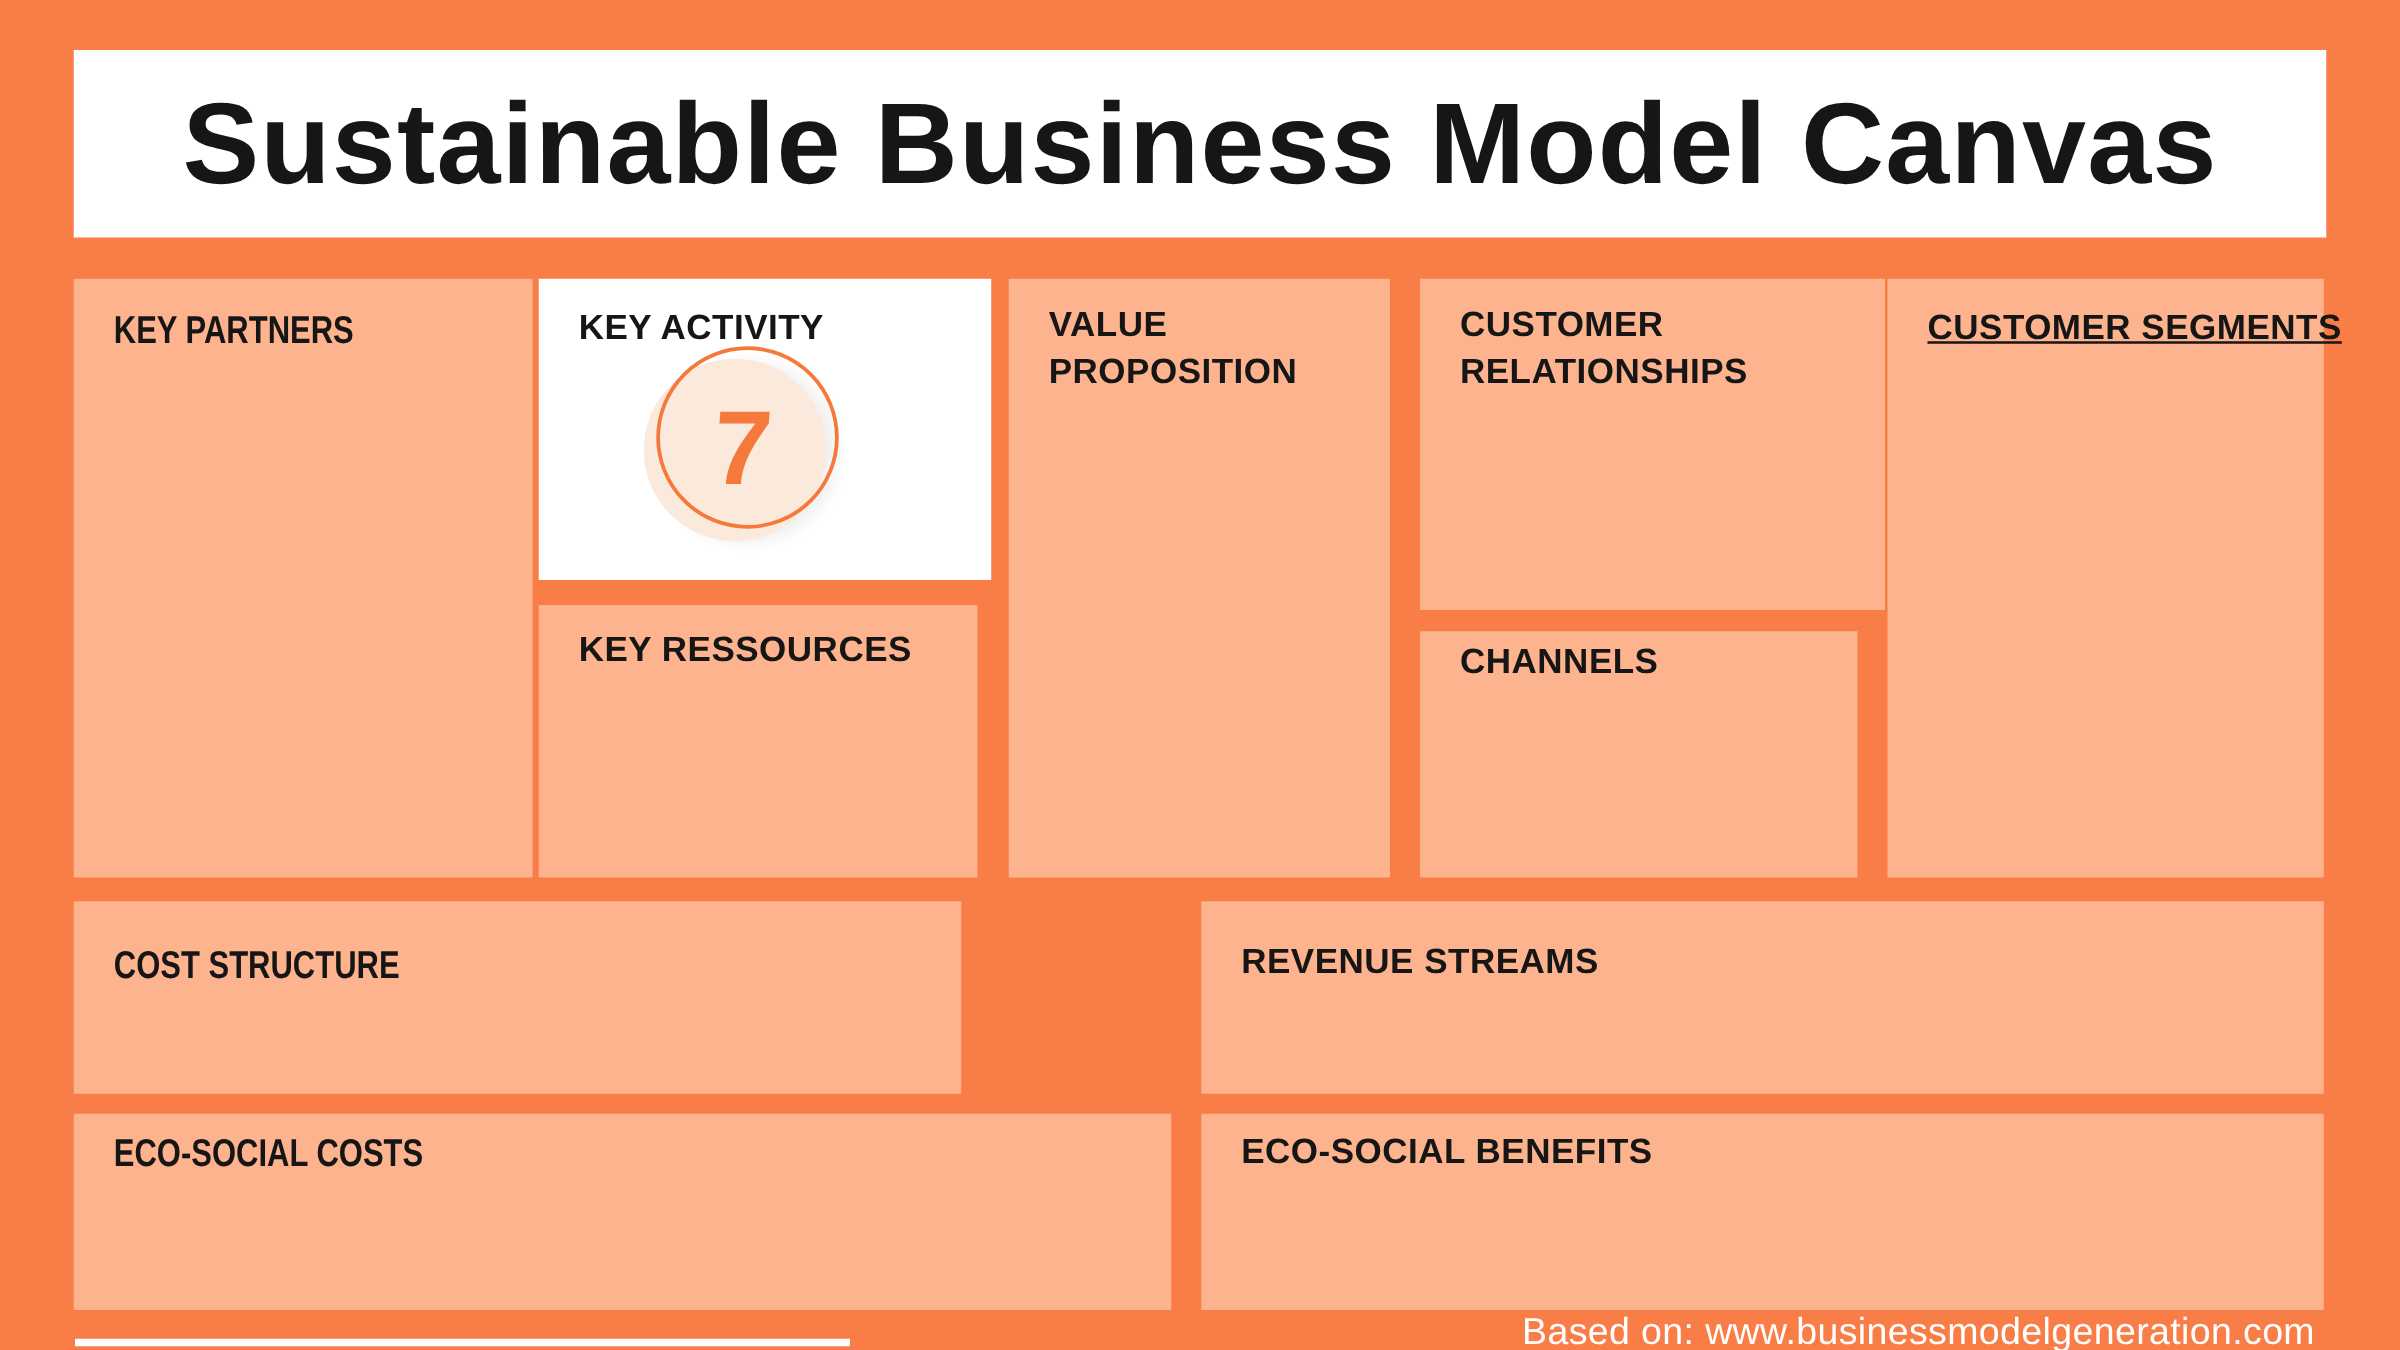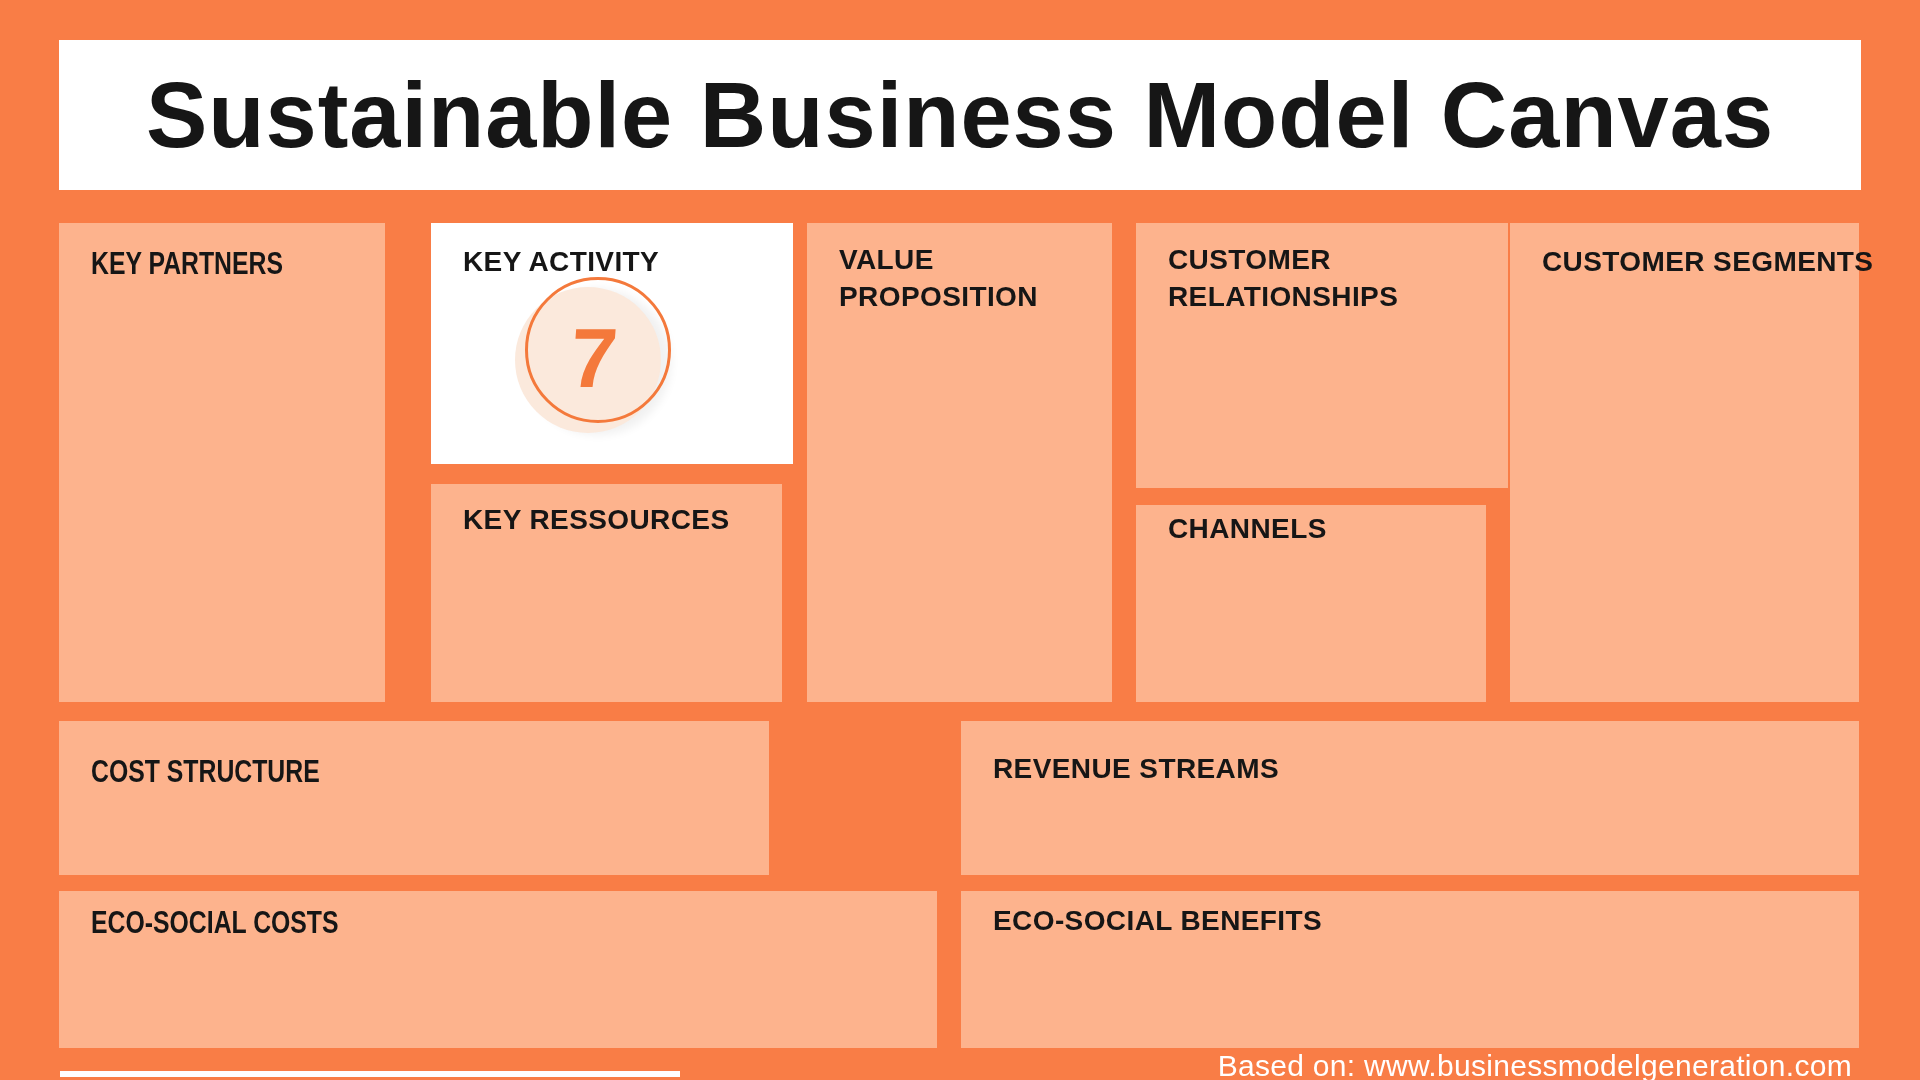--- a/index.html
+++ b/index.html
@@ -40,24 +40,24 @@
   .label{
     position:absolute;left:32px;right:22px;
     font-size:28px;font-weight:700;color:var(--label-black);
     line-height:1.32;letter-spacing:0.4px;
   }
   .condensed{
     font-size:31px;letter-spacing:0px;
     transform:scaleX(0.8);transform-origin:left top;
     white-space:nowrap;
   }
-  .nowrap{white-space:nowrap;}
+  .nowrap{white-space:nowrap;text-decoration:underline;}
 
   
-  .b-key-partners{left:59px;top:223px;width:326px;height:479px;}
+  .b-key-partners{left:59px;top:223px;width:367px;height:479px;}
   .b-key-activity{left:431px;top:223px;width:362px;height:241px;}
   .b-key-ressources{left:431px;top:484px;width:351px;height:218px;}
   .b-value-proposition{left:807px;top:223px;width:305px;height:479px;}
   .b-customer-relationships{left:1136px;top:223px;width:372px;height:265px;}
   .b-channels{left:1136px;top:505px;width:350px;height:197px;}
   .b-customer-segments{left:1510px;top:223px;width:349px;height:479px;}
   
   .b-cost-structure{left:59px;top:721px;width:710px;height:154px;}
   .b-revenue-streams{left:961px;top:721px;width:898px;height:154px;}
   

